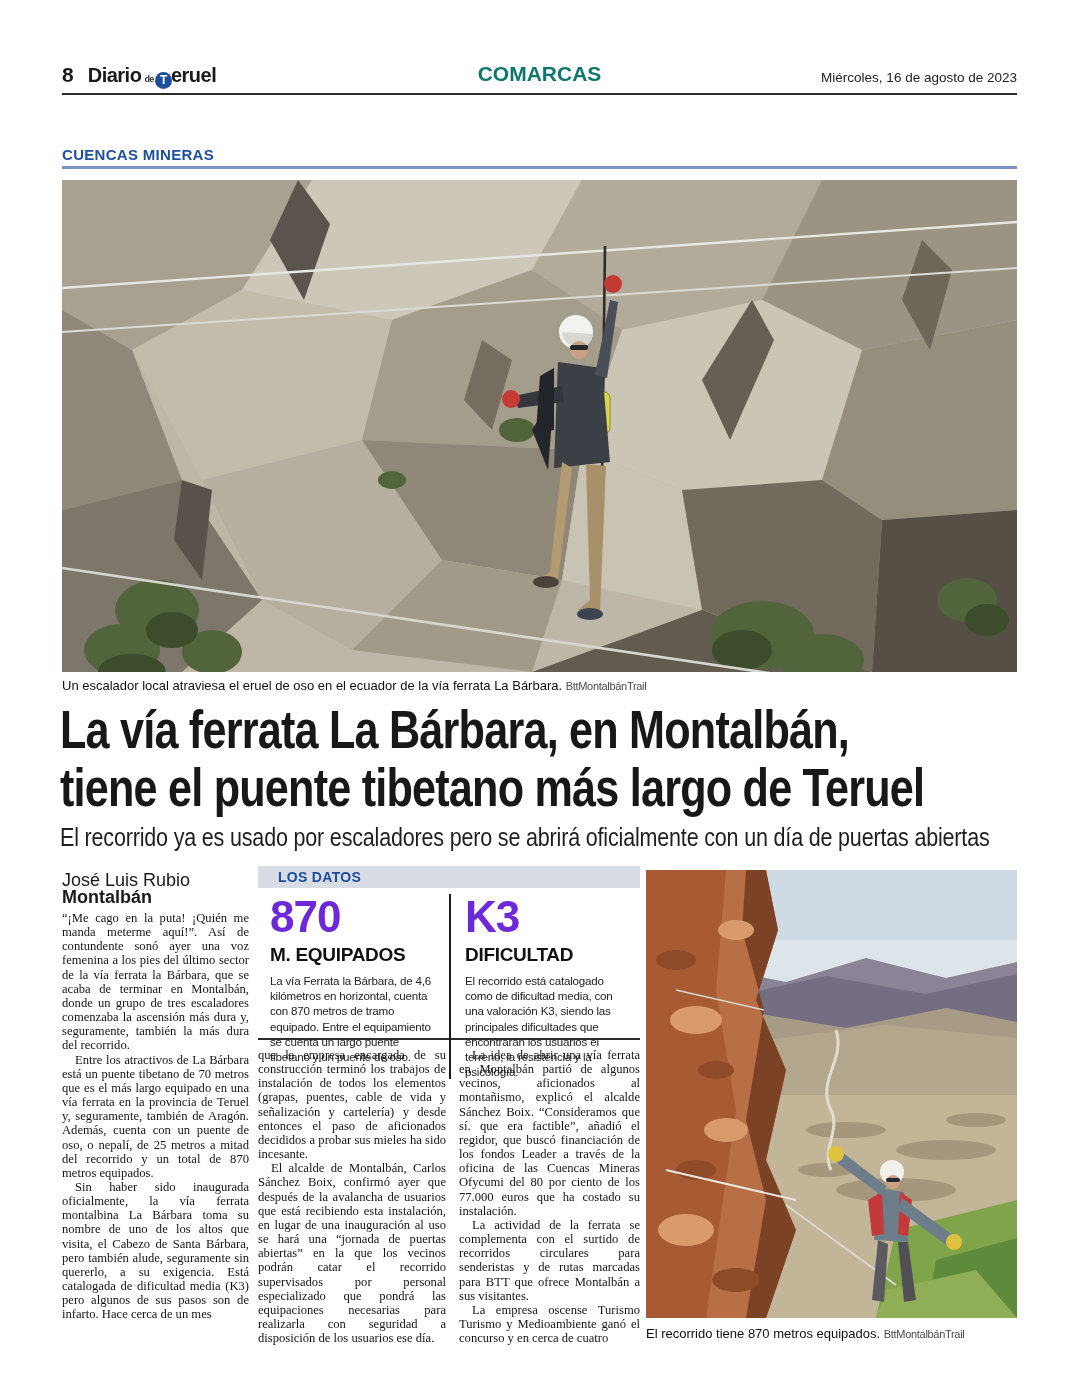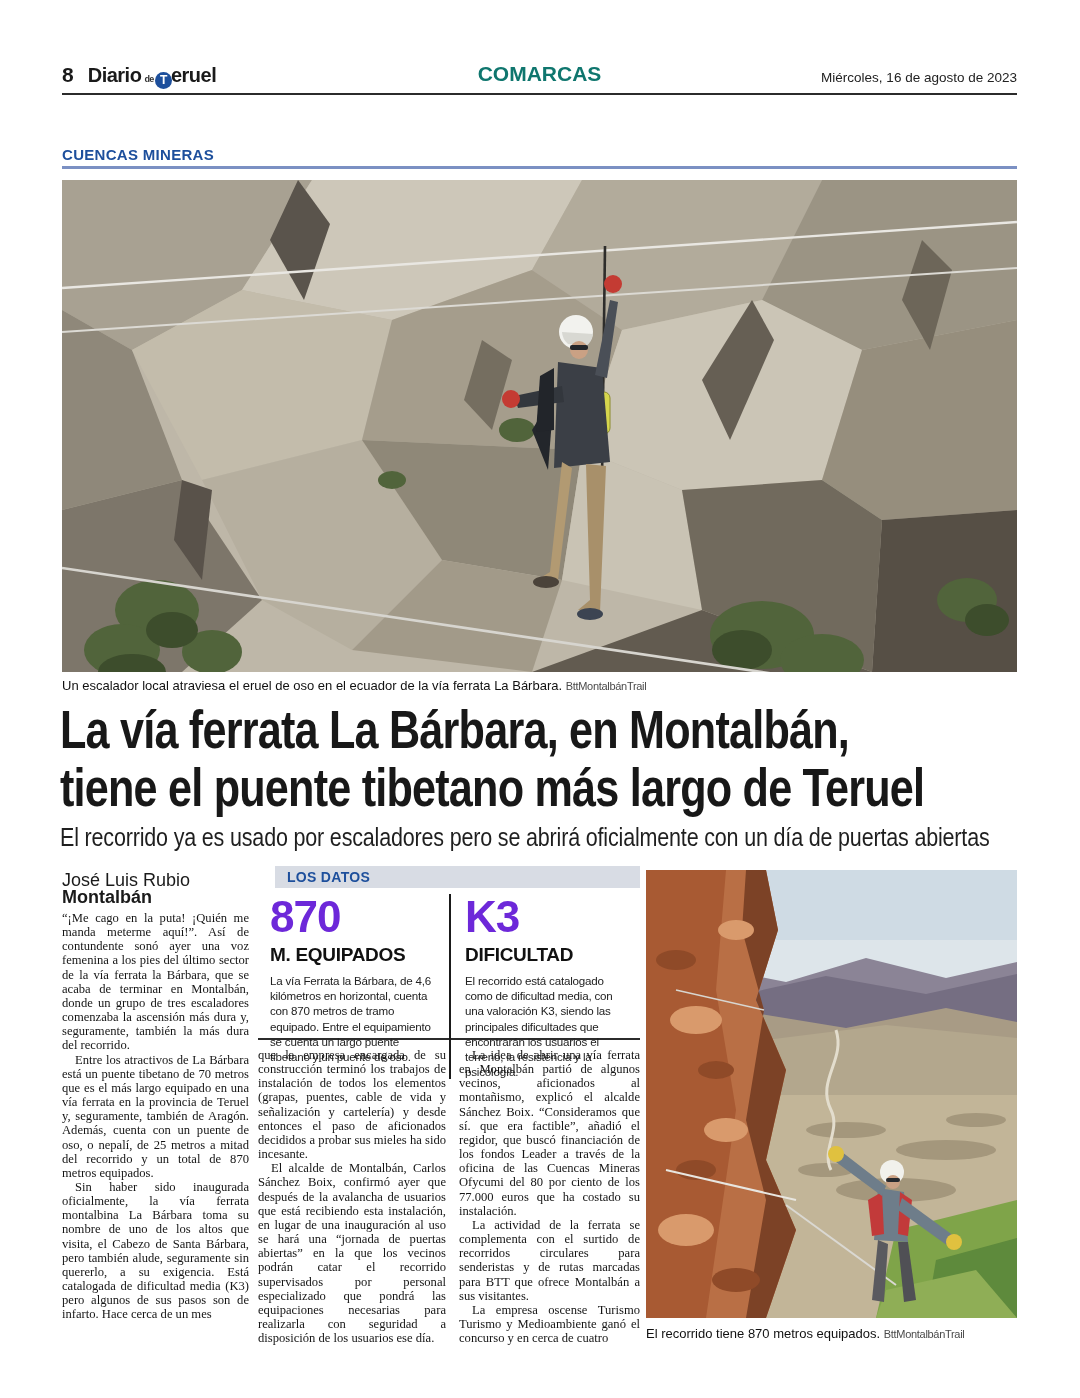--- a/index.html
+++ b/index.html
@@ -52,22 +52,22 @@
   .bodycol p{margin:0;}
   .bodycol p.ind{text-indent:13px;}
   .col1{left:62px;top:911px;width:187px;}
   .col2{left:258px;top:1048px;width:188px;}
   .col3{left:459px;top:1048px;width:181px;}
 
   
   .datos{position:absolute;left:258px;top:866px;width:382px;height:172px;
          border-bottom:2px solid #2b2b2b;}
   .datos-bar{height:22px;background:#d8dce4;display:flex;align-items:center;
-             padding-left:12px;font-size:14px;font-weight:bold;color:#1d4f9c;letter-spacing:0.3px;
-             box-sizing:border-box;margin-left:17px;}
+             padding-left:20px;font-size:14px;font-weight:bold;color:#1d4f9c;letter-spacing:0.3px;
+             box-sizing:border-box;}
   .datos-cols{display:flex;padding-top:6px;}
   .datos-col{width:50%;box-sizing:border-box;padding:0 10px 0 12px;}
   .datos-col + .datos-col{border-left:2px solid #1a1a1a;padding-left:14px;}
   .stat-value{font-size:44px;font-weight:bold;color:#6d28d9;line-height:46px;letter-spacing:-1px;}
   .stat-title{font-size:19px;font-weight:bold;color:#111;margin:4px 0 7px 0;letter-spacing:-0.3px;}
   .stat-text{font-size:11.6px;line-height:15.2px;color:#222;letter-spacing:-0.2px;}
 </style>
 </head>
 <body>
 

